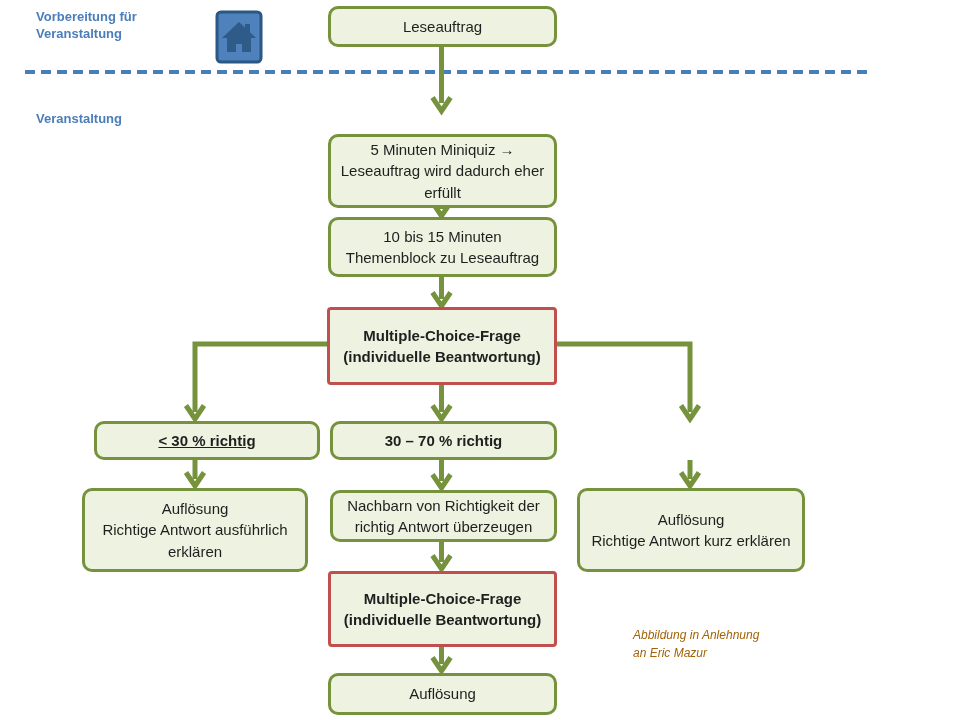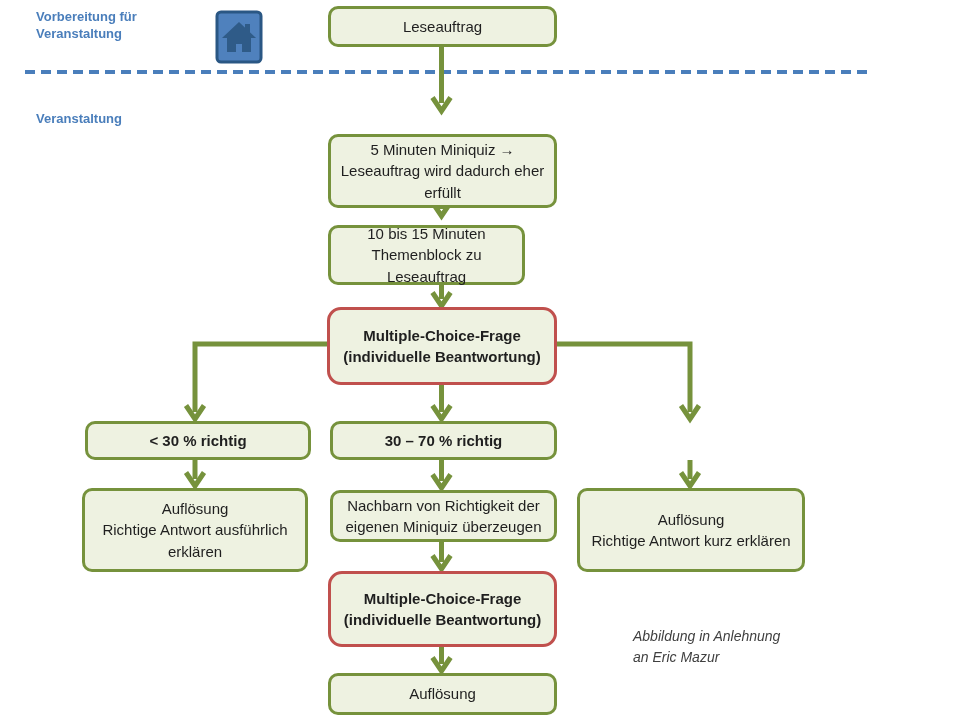--- a/index.html
+++ b/index.html
@@ -15,25 +15,25 @@
     position:absolute; color:var(--blue); font-weight:bold; font-size:13px;
     line-height:1.32; white-space:pre-line;
   }
   .box {
     position:absolute; box-sizing:border-box;
     background:var(--fill); border:3px solid var(--green); border-radius:10px;
     display:flex; align-items:center; justify-content:center; text-align:center;
     font-size:15px; line-height:1.42; color:var(--ink); white-space:pre-line;
     padding:14px 8px;
   }
-  .box.red  { border-color:var(--red); border-radius:14px; font-weight:bold; }
+  .box.red  { border-color:var(--red); border-radius:4px; font-weight:bold; }
   .box.bold { font-weight:bold; }
   .caption {
-    position:absolute; font-style:italic; font-size:14px; line-height:1.5;
-    color:#404040; white-space:pre-line;
+    position:absolute; font-style:italic; font-size:12px; line-height:1.5;
+    color:#a16207; white-space:pre-line;
   }
   .home-btn { position:absolute; left:215px; top:10px; width:48px; height:54px; cursor:pointer; }
   .home-btn svg { display:block; width:100%; height:100%; }
 </style>
 </head>
 <body>
 
 <div class="slide">
 
   <div class="hdr" style="left:36px; top:8px;">Vorbereitung für
@@ -86,37 +86,37 @@
     <path class="shaft" d="M441.5,647 L441.5,664"></path>
     <path class="head" d="M432.5,657.5 L441.5,671 L450.5,657.5"></path>
   </svg>
 
   <div class="box" style="left:328px; top:6px;   width:229px; height:41px;">Leseauftrag</div>
 
   <div class="box" style="left:328px; top:114px; width:229px; height:74px;margin-top:20px;">5 Minuten Miniquiz →
 Leseauftrag wird dadurch eher
 erfüllt</div>
 
-  <div class="box" style="left:328px; top:217px; width:197px; height:60px;margin-top:8px;">10 bis 15 Minuten
+  <div class="box" style="left:328px; top:217px; width:229px; height:60px;">10 bis 15 Minuten
 Themenblock zu Leseauftrag</div>
 
   <div class="box red" style="left:327px; top:307px; width:230px; height:78px;">Multiple-Choice-Frage
 (individuelle Beantwortung)</div>
 
-  <div class="box bold" style="left:85px;  top:421px; width:226px; height:39px;">&lt; 30 % richtig</div>
+  <div class="box bold" style="left:94px;  top:421px; width:226px; height:39px;text-decoration:underline;">&lt; 30 % richtig</div>
 
   <div class="box bold" style="left:330px; top:421px; width:227px; height:39px;">30 – 70 % richtig</div>
 
 
   <div class="box" style="left:82px;  top:488px; width:226px; height:84px;">Auflösung
 Richtige Antwort ausführlich
 erklären</div>
 
   <div class="box" style="left:330px; top:490px; width:227px; height:52px;">Nachbarn von Richtigkeit der
-eigenen Miniquiz überzeugen</div>
+richtig Antwort überzeugen</div>
 
   <div class="box" style="left:577px; top:488px; width:228px; height:84px;">Auflösung
 Richtige Antwort kurz erklären</div>
 
   <div class="box red" style="left:328px; top:571px; width:229px; height:76px;">Multiple-Choice-Frage
 (individuelle Beantwortung)</div>
 
   <div class="box" style="left:328px; top:673px; width:229px; height:42px;">Auflösung</div>
 
   <div class="caption" style="left:633px; top:626px;">Abbildung in Anlehnung

